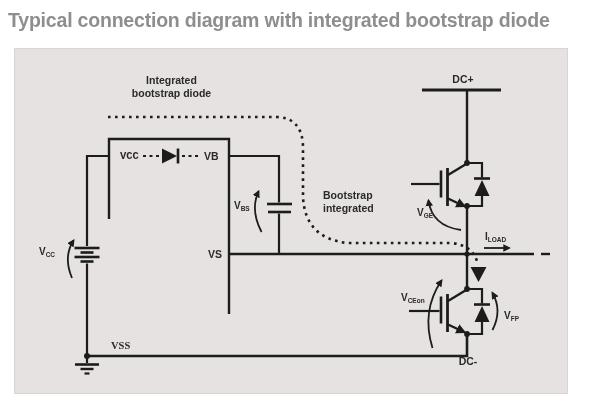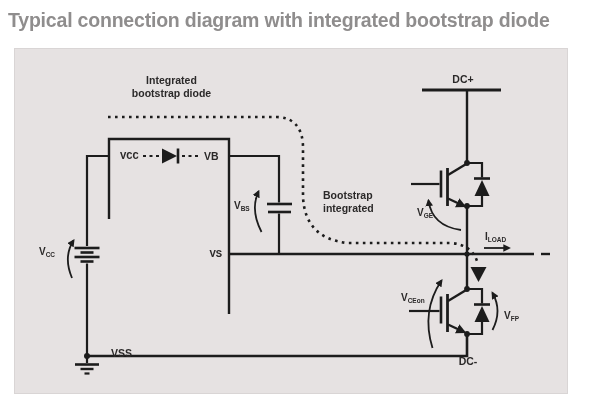--- a/index.html
+++ b/index.html
@@ -149,22 +149,22 @@
 
   <div class="lbl two center" style="left:94px;top:25px;width:125px;">
     <div>Integrated</div>
     <div>bootstrap diode</div>
   </div>
 
   <div class="lbl center" style="left:432px;top:24px;width:32px;">DC+</div>
 
   <div class="lbl" style="left:105px;top:101px;font-family:Liberation Mono, monospace;">VCC</div>
   <div class="lbl" style="left:189px;top:101px;">VB</div>
-  <div class="lbl right" style="left:180px;top:199px;width:27px;font-family:Liberation Mono, monospace;">VS</div>
-  <div class="lbl" style="left:96px;top:298px;">VSS</div>
+  <div class="lbl right" style="left:180px;top:199px;width:27px;">VS</div>
+  <div class="lbl" style="left:96px;top:291px;font-family:Liberation Serif, serif;">VSS</div>
 
   <div class="lbl two" style="left:308px;top:140px;">
     <div>Bootstrap</div>
     <div>integrated</div>
   </div>
 
   <div class="lbl meas" style="left:24px;top:197px;">
     <span>V</span><span class="sub">CC</span>
   </div>
 

